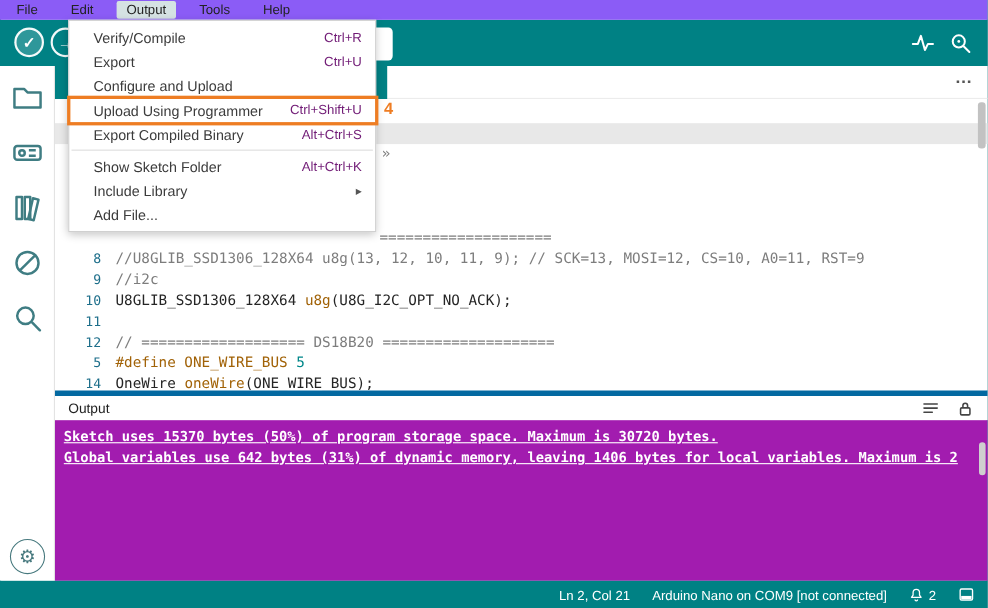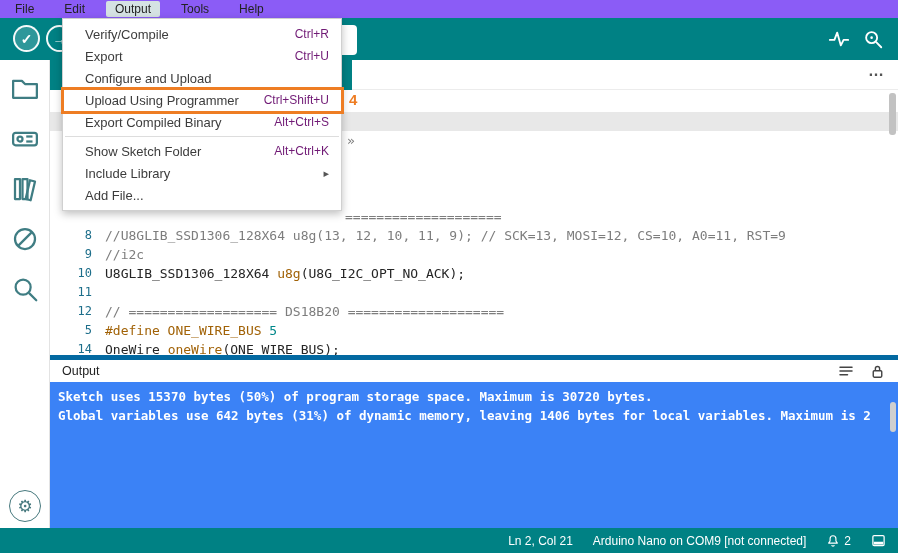--- a/index.html
+++ b/index.html
@@ -45,22 +45,22 @@
   .code{font:13px/19px "DejaVu Sans Mono",monospace;white-space:pre;padding-left:5px;}
   .cm{color:#7d7d7d;} .pl{color:#252525;} .fn{color:#a16207;} .numlit{color:#00878A;}
   .frag242{margin-left:242px;} .frag240{margin-left:240px;}
   .vscroll{position:absolute;right:2px;top:3px;width:7px;height:42px;background:#c2c2c2;border-radius:3px;}
 
   
   .output-header{position:absolute;left:50px;top:355px;right:0;height:27px;background:#fff;border-top:5px solid #0369a1;
                  display:flex;align-items:center;padding:0 12px;box-sizing:border-box;z-index:2;}
   .output-title{font-size:12.5px;color:#222;}
   .oh-icons{margin-left:auto;display:flex;gap:14px;align-items:center;}
-  .console{position:absolute;left:50px;top:382px;right:0;bottom:25px;background:#3b82f6;color:#fff;overflow:hidden;
-           font:bold 12.5px/19px "DejaVu Sans Mono",monospace;padding:5px 8px;box-sizing:border-box;white-space:nowrap;z-index:2;}
+  .console{position:absolute;left:50px;top:382px;right:0;bottom:25px;background:#a21caf;color:#fff;overflow:hidden;
+           font:bold 12.5px/19px "DejaVu Sans Mono",monospace;padding:5px 8px;box-sizing:border-box;white-space:nowrap;z-index:2;text-decoration:underline;}
   .cscroll{position:absolute;right:2px;top:20px;width:6px;height:30px;background:#cfcfcf;border-radius:3px;}
 
   
   .statusbar{position:absolute;left:0;bottom:0;right:0;height:25px;background:#008184;color:#fff;
              display:flex;align-items:center;justify-content:flex-end;gap:20px;padding:0 12px;font-size:12px;box-sizing:border-box;z-index:4;}
   .bellgrp{display:flex;align-items:center;gap:4px;}
 
   
   .dropdown{position:absolute;left:62px;top:18px;width:280px;background:#fff;border:1px solid #d0d0d0;
             box-shadow:0 3px 8px rgba(0,0,0,.25);box-sizing:border-box;padding:4px 0;z-index:50;}

